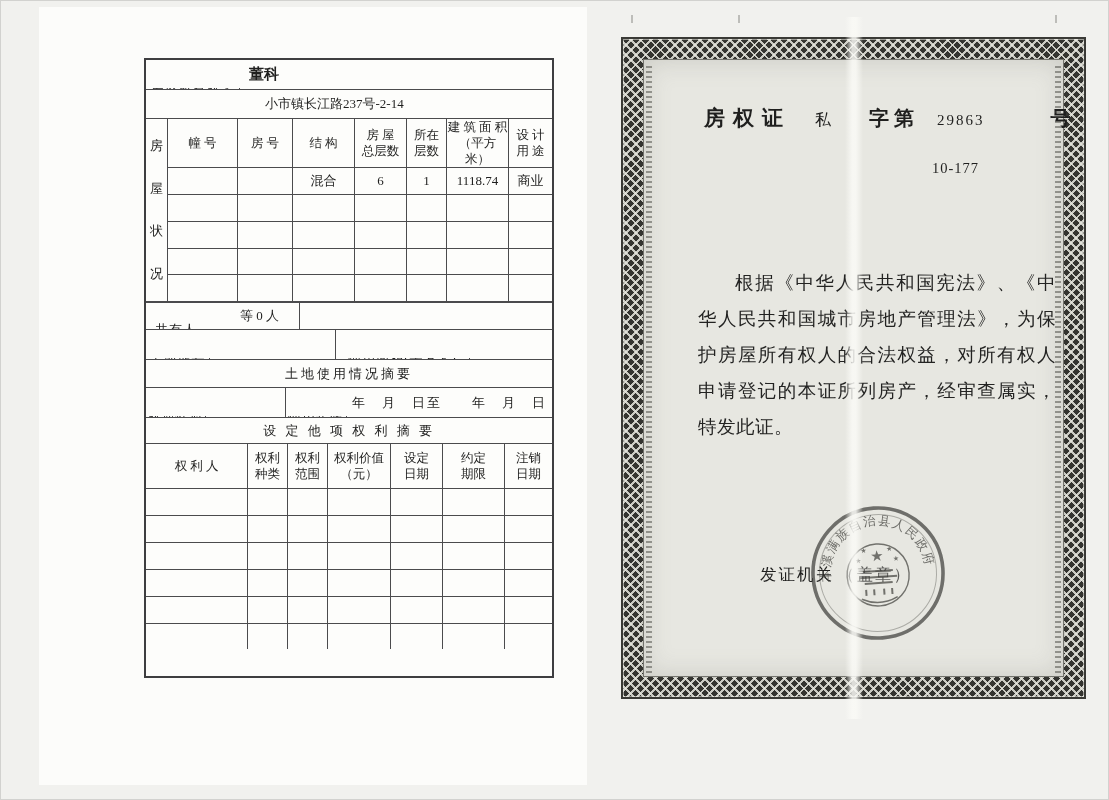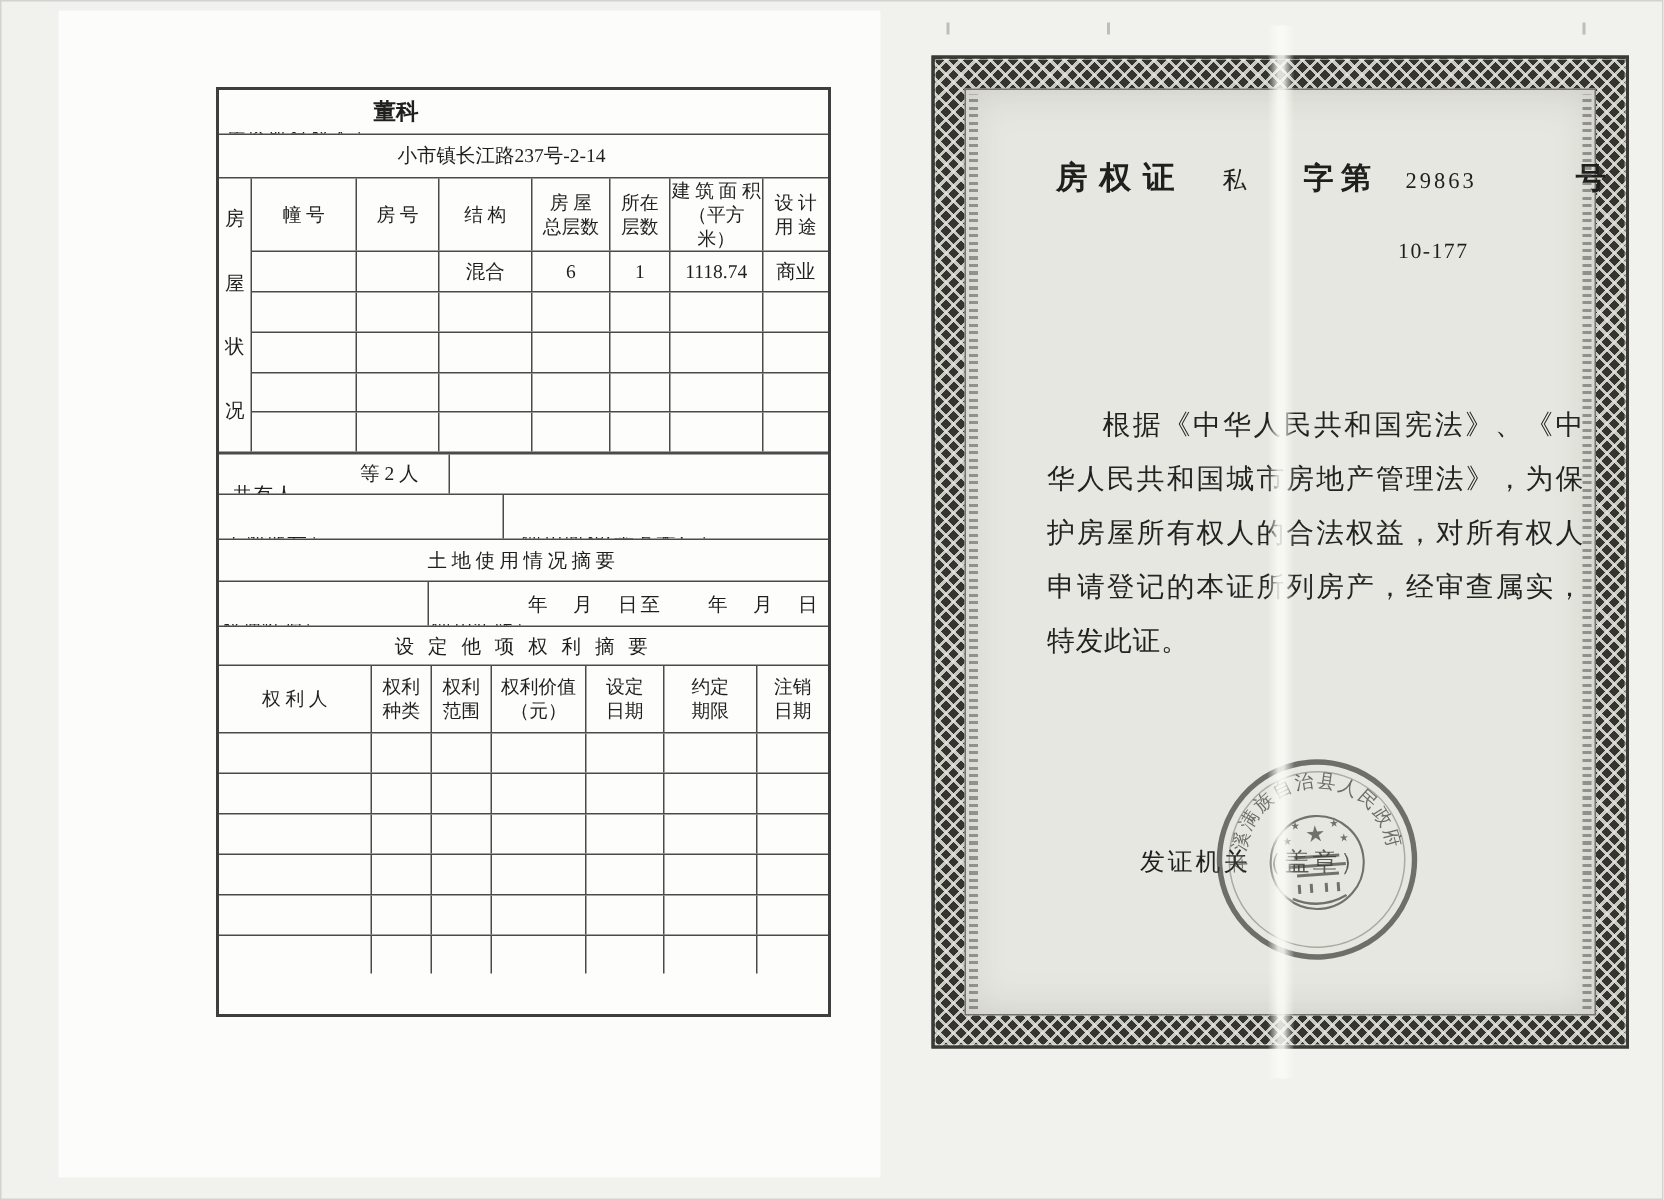--- a/index.html
+++ b/index.html
@@ -155,21 +155,21 @@
             <div class="c" style="width:40px"></div>
             <div class="c" style="width:62px"></div>
           <div class="c nr" style="flex:1"></div>
         </div>
       </div>
     </div>
 
     <div class="trow" style="height:28px;border-top-width:2px">
       <div class="c" style="width:154px;justify-content:space-between;padding:0 20px 0 9px">
         <span class="lab">共有人</span>
-        <span>等 2 人</span>
+        <span>等 0 人</span>
       </div>
     </div>
 
     <div class="trow" style="height:30px">
       <div class="c lab" style="width:64px">土地证号</div>
       <div class="c" style="width:126px"></div>
       <div class="c lab" style="width:134px">使用面积(平方米)</div>
       <div class="c nr" style="flex:1"></div>
     </div>
 

